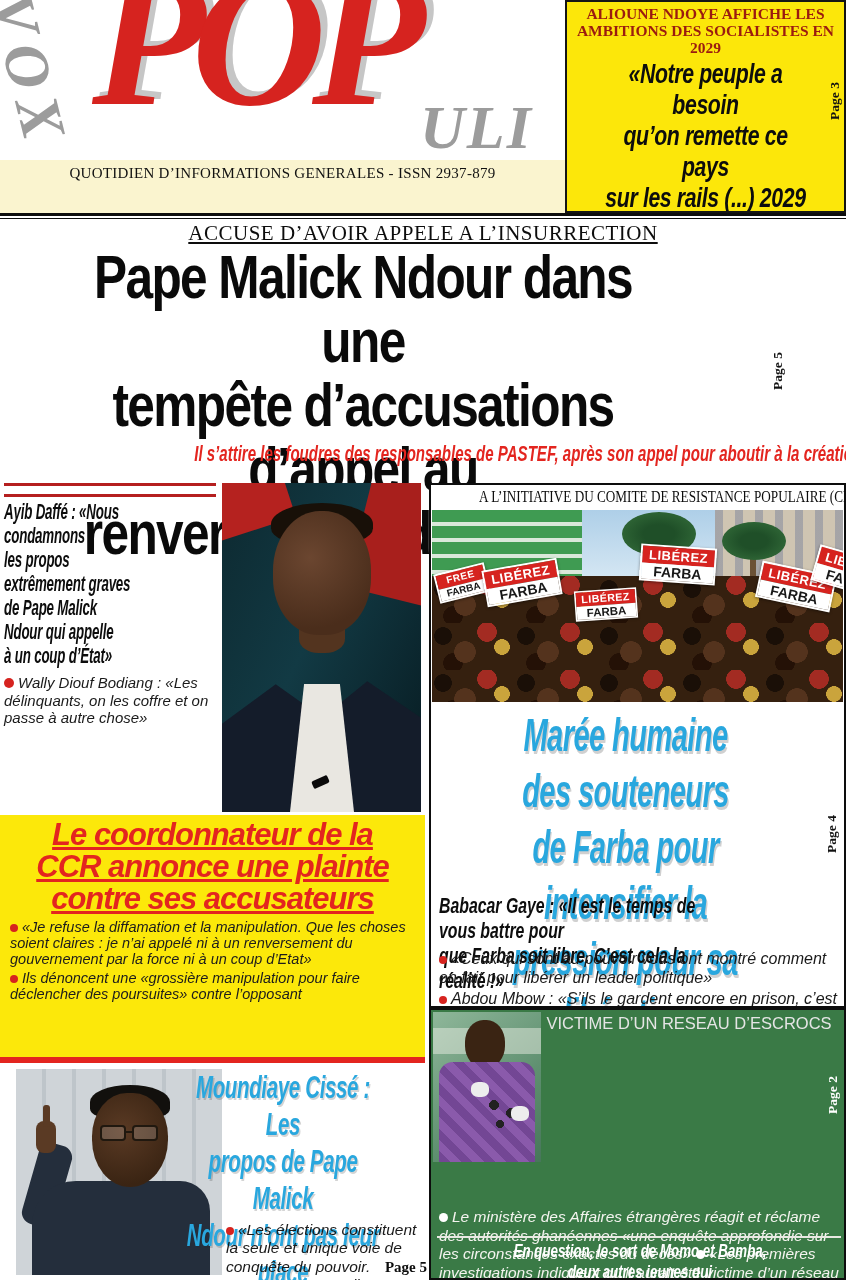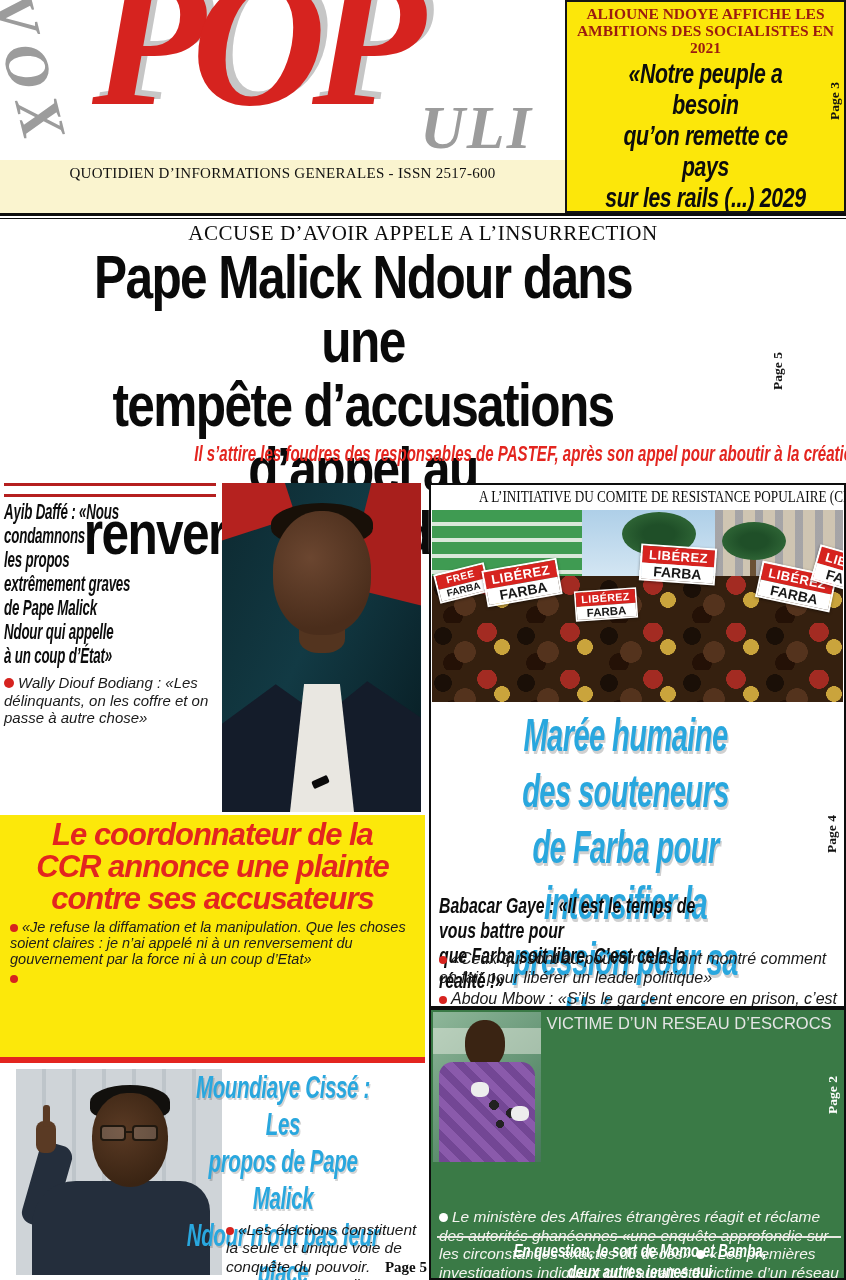--- a/index.html
+++ b/index.html
@@ -29,21 +29,21 @@
                      font:italic 900 28px/31px "Liberation Sans", sans-serif; color:#0d0d0d; letter-spacing:-.5px; }
   .vpage { writing-mode:vertical-rl; transform:rotate(180deg);
            font:700 13.5px "Liberation Serif", serif; color:#111; }
   #soc-page { right:1px; top:80px; }
 
   .rule-a { left:0; top:213px; width:846px; height:3px; background:#0d0d0d; }
   .rule-b { left:0; top:218px; width:846px; height:1px; background:#0d0d0d; }
 
   
   #lead-kicker { left:0; top:221px; width:846px; text-align:center;
-                 font:400 21px "Liberation Serif", serif; color:#0d0d0d; letter-spacing:.5px; }
+                 font:400 21px "Liberation Serif", serif; color:#0d0d0d; letter-spacing:.5px;text-decoration:underline; }
   #lead-headline { left:0; top:245px; width:726px; text-align:center; }
   .lead-headline-inner { transform:scaleX(.8); transform-origin:center top;
                          font:900 62px/64px "Liberation Sans", sans-serif; color:#0a0a0a; letter-spacing:-2px; }
   #lead-page { left:770px; top:352px; }
   #lead-subhead { left:0; top:442px; width:846px; text-align:center; overflow:hidden; }
   .lead-subhead-inner { display:inline-block; white-space:nowrap; transform:scaleX(.7); transform-origin:center top;
                         font:italic 700 21.5px "Liberation Sans", sans-serif; color:#e3251f; }
 
   
   #left-col { left:4px; top:483px; width:215px; height:332px; }
@@ -114,21 +114,21 @@
   #farba-sub { left:8px; top:408px; width:405px; }
   .farba-sub-inner { transform:scaleX(.72); transform-origin:left top;
                      font:italic 900 22px/25px "Liberation Sans", sans-serif; color:#0d0d0d; }
   .farba-bullets { left:8px; top:462px; width:402px; }
   .crp-bullet { font:italic 400 16px/1.2 "Liberation Sans", sans-serif; color:#1a1a1a; margin-top:2px; }
 
   
   #ccr-box { left:0; top:815px; width:425px; height:248px; background:#fce80a;
              border-bottom:6px solid #e3251f; padding:4px 10px 0 10px; overflow:hidden; z-index:2; }
   .ccr-headline { text-align:center; }
-  .ccr-inner { font:italic 900 31px/32px "Liberation Sans", sans-serif; color:#e3251f; letter-spacing:-1px; }
+  .ccr-inner { font:italic 900 31px/32px "Liberation Sans", sans-serif; color:#e3251f; letter-spacing:-1px;text-decoration:underline; }
   .ccr-bullets { margin-top:4px; }
   .ccr-bullet { font:italic 400 14.5px/1.12 "Liberation Sans", sans-serif; color:#1c1c1c; margin-top:2px; }
 
   
   #moundiaye { left:0; top:1063px; width:425px; height:217px; background:#fff; overflow:hidden;margin-left:8px; }
   #moundiaye-photo { left:8px; top:6px; width:206px; height:206px; overflow:hidden;
                      background:repeating-linear-gradient(90deg,#cfd4d8 0 26px,#bec5ca 26px 30px); }
   .md-body { left:16px; bottom:0; width:178px; height:94px; background:#242e3c; border-radius:44px 30px 0 0; }
   .md-arm { left:14px; top:74px; width:34px; height:84px; background:#242e3c; transform:rotate(16deg); border-radius:12px; }
   .md-hand { left:20px; top:52px; width:20px; height:32px; background:#5a3a24; border-radius:8px; }
@@ -179,26 +179,26 @@
 </head>
 <body>
 
 <div id="page">
 
   <div id="masthead" class="abs">
     <div class="abs vox-text">VOX</div>
     <div class="abs pop-text">POP</div>
     <div class="abs uli-text">ULI</div>
     <div id="issue-strip" class="abs">
-      <div class="tagline">QUOTIDIEN D’INFORMATIONS GENERALES - ISSN 2517-600</div>
+      <div class="tagline">QUOTIDIEN D’INFORMATIONS GENERALES - ISSN 2937-879</div>
     </div>
   </div>
 
   <div id="socialists-box" class="abs">
-    <div class="soc-kicker">ALIOUNE NDOYE AFFICHE LES AMBITIONS DES SOCIALISTES EN 2021</div>
+    <div class="soc-kicker">ALIOUNE NDOYE AFFICHE LES AMBITIONS DES SOCIALISTES EN 2029</div>
     <div class="soc-quote"><span class="il soc-quote-inner">«Notre peuple a besoin
 qu’on remette ce pays
 sur les rails (...) 2029
 inchallah ‘ñu jël rewmi»</span></div>
 
     <div id="soc-page" class="abs vpage">Page 3</div>
   </div>
 
   <div class="abs rule-a"></div>
   <div class="abs rule-b"></div>
@@ -279,21 +279,21 @@
       <div class="crp-bullet"><span class="dot sm"></span><span>Abdou Mbow : «S’ils le gardent encore en prison, c’est parce qu’ils sont en train de faire une tentative d’assassinat»</span></div>
     </div>
   </div>
 
   <div id="ccr-box" class="abs">
     <div class="ccr-headline"><span class="il ccr-inner">Le coordonnateur de la
 CCR annonce une plainte
 contre ses accusateurs</span></div>
     <div class="ccr-bullets">
       <div class="ccr-bullet"><span class="dot sm"></span><span>«Je refuse la diffamation et la manipulation. Que les choses soient claires : je n’ai appelé ni à un renversement du gouvernement par la force ni à un coup d’Etat»</span></div>
-      <div class="ccr-bullet"><span class="dot sm"></span></div>
+      <div class="ccr-bullet"><span class="dot sm"></span><span>Ils dénoncent une «grossière manipulation pour faire déclencher des poursuites» contre l’opposant</span></div>
     </div>
   </div>
 
   <div id="moundiaye" class="abs">
     <div id="moundiaye-photo" class="abs">
       <div class="abs md-arm"></div>
       <div class="abs md-hand"></div>
       <div class="abs md-finger"></div>
       <div class="abs md-body"></div>
       <div class="abs md-hair"></div>

